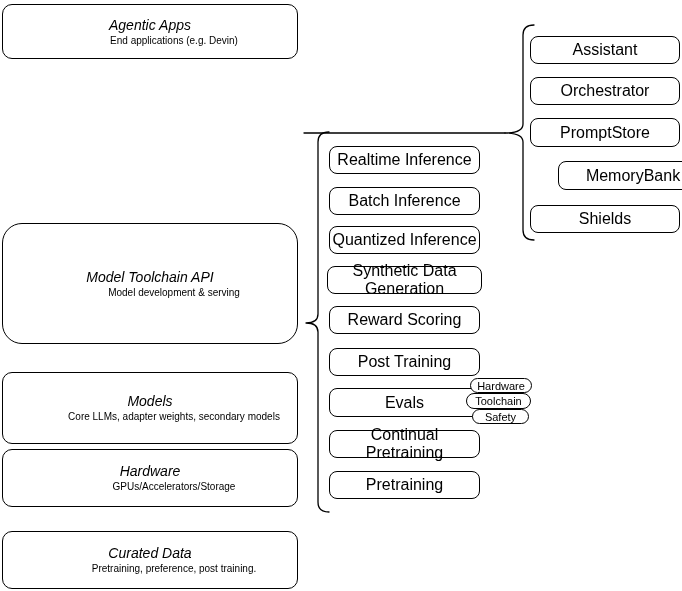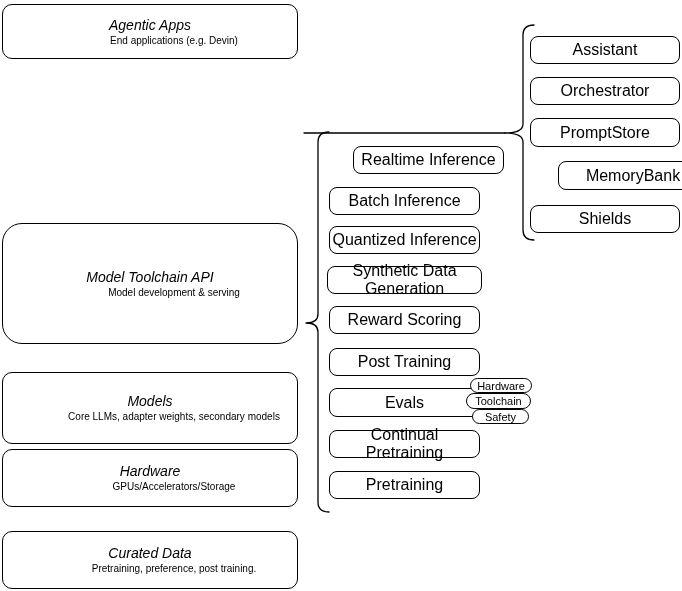--- a/index.html
+++ b/index.html
@@ -85,21 +85,21 @@
     <div class="title">Hardware</div>
     <div class="subtitle">GPUs/Accelerators/Storage</div>
   </div>
 
   <div class="node lnode" style="left:2px;top:531px;width:296px;height:58px;border-radius:10px;">
     <div class="title">Curated Data</div>
     <div class="subtitle">Pretraining, preference, post training.</div>
   </div>
 
   <div>
-    <div class="node snode" style="left:329px;top:146px;width:151px;height:28px;margin-left:24px;">Realtime Inference</div>
+    <div class="node snode" style="left:329px;top:146px;width:151px;height:28px;">Realtime Inference</div>
     <div class="node snode" style="left:329px;top:187px;width:151px;height:28px;">Batch Inference</div>
     <div class="node snode" style="left:329px;top:226px;width:151px;height:28px;">Quantized Inference</div>
     <div class="node snode" style="left:327px;top:266px;width:155px;height:28px;">Synthetic Data Generation</div>
     <div class="node snode" style="left:329px;top:306px;width:151px;height:28px;">Reward Scoring</div>
     <div class="node snode" style="left:329px;top:348px;width:151px;height:28px;">Post Training</div>
     <div class="node snode" style="left:329px;top:388px;width:151px;height:29px;">Evals</div>
     <div class="node snode" style="left:329px;top:430px;width:151px;height:28px;">Continual Pretraining</div>
     <div class="node snode" style="left:329px;top:471px;width:151px;height:28px;">Pretraining</div>
 
     <div class="pill" style="left:470px;top:378px;width:62px;height:15px;">Hardware</div>

